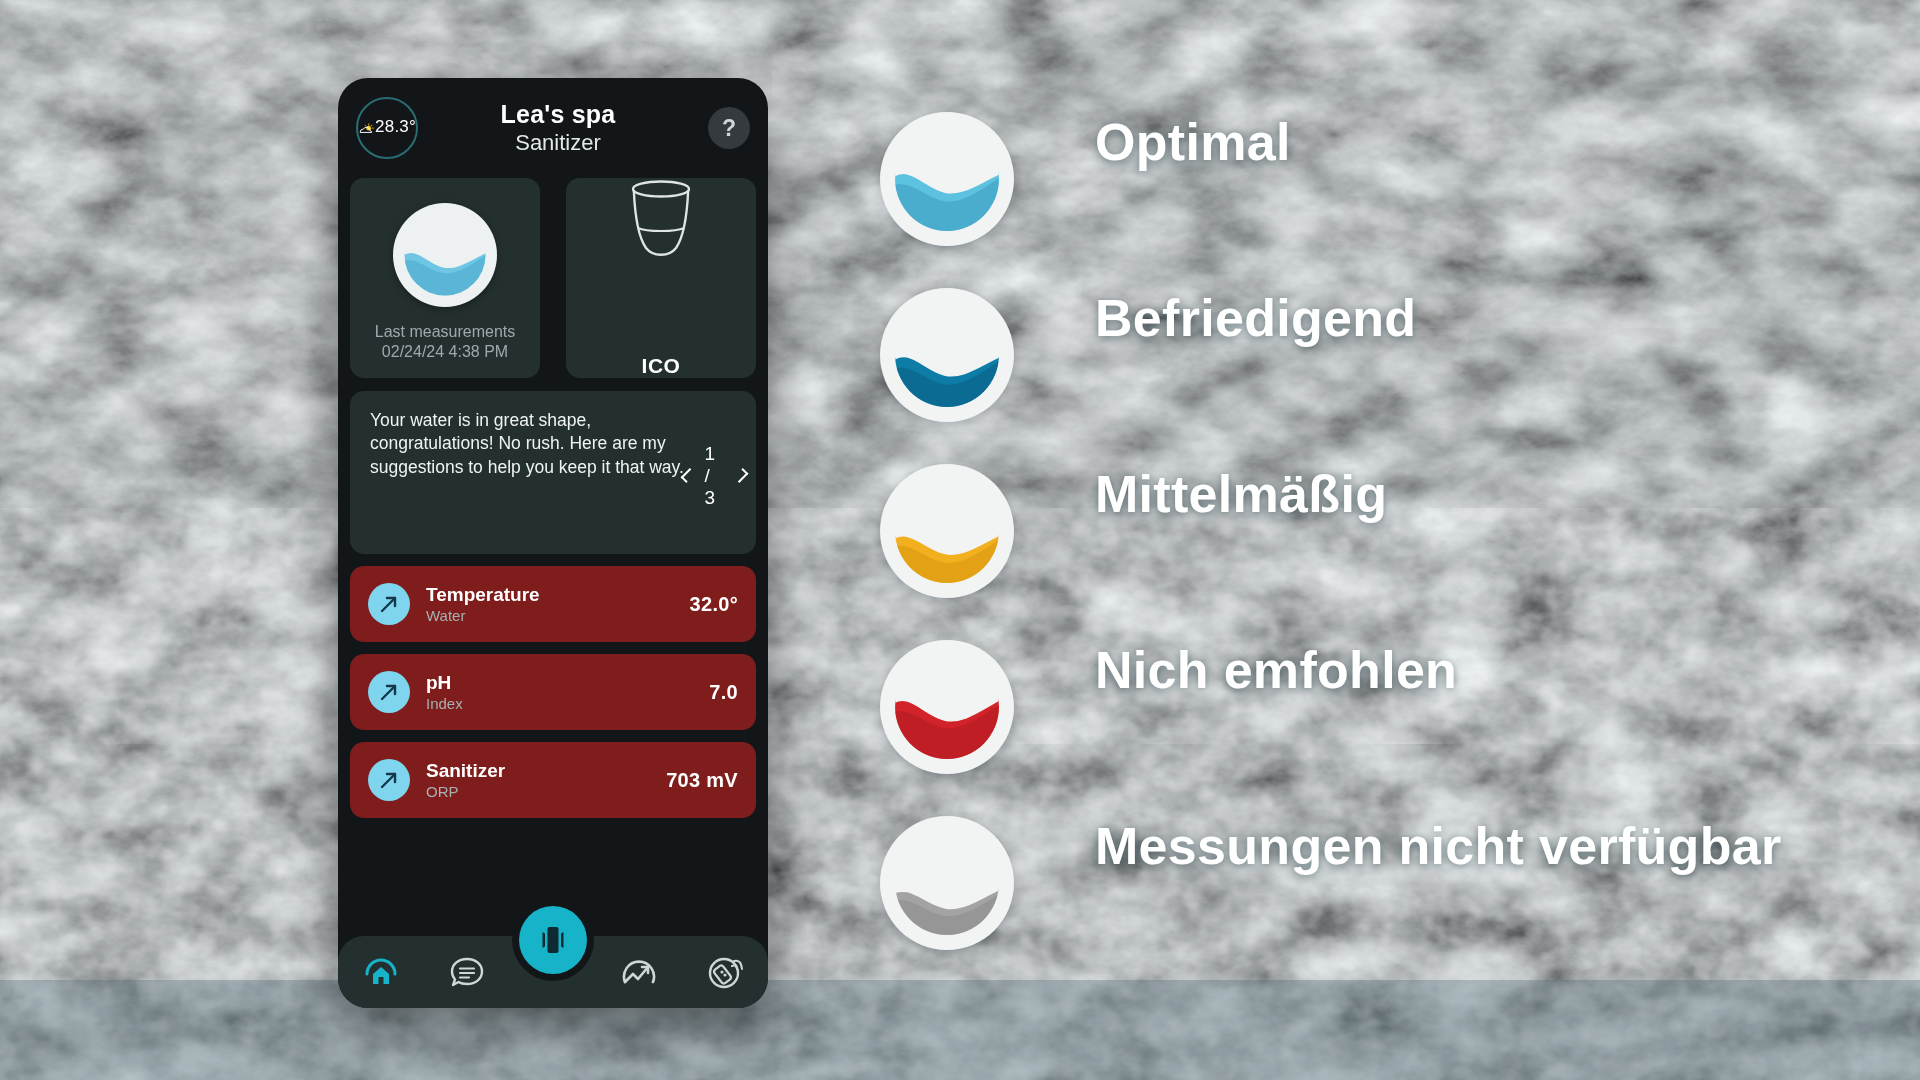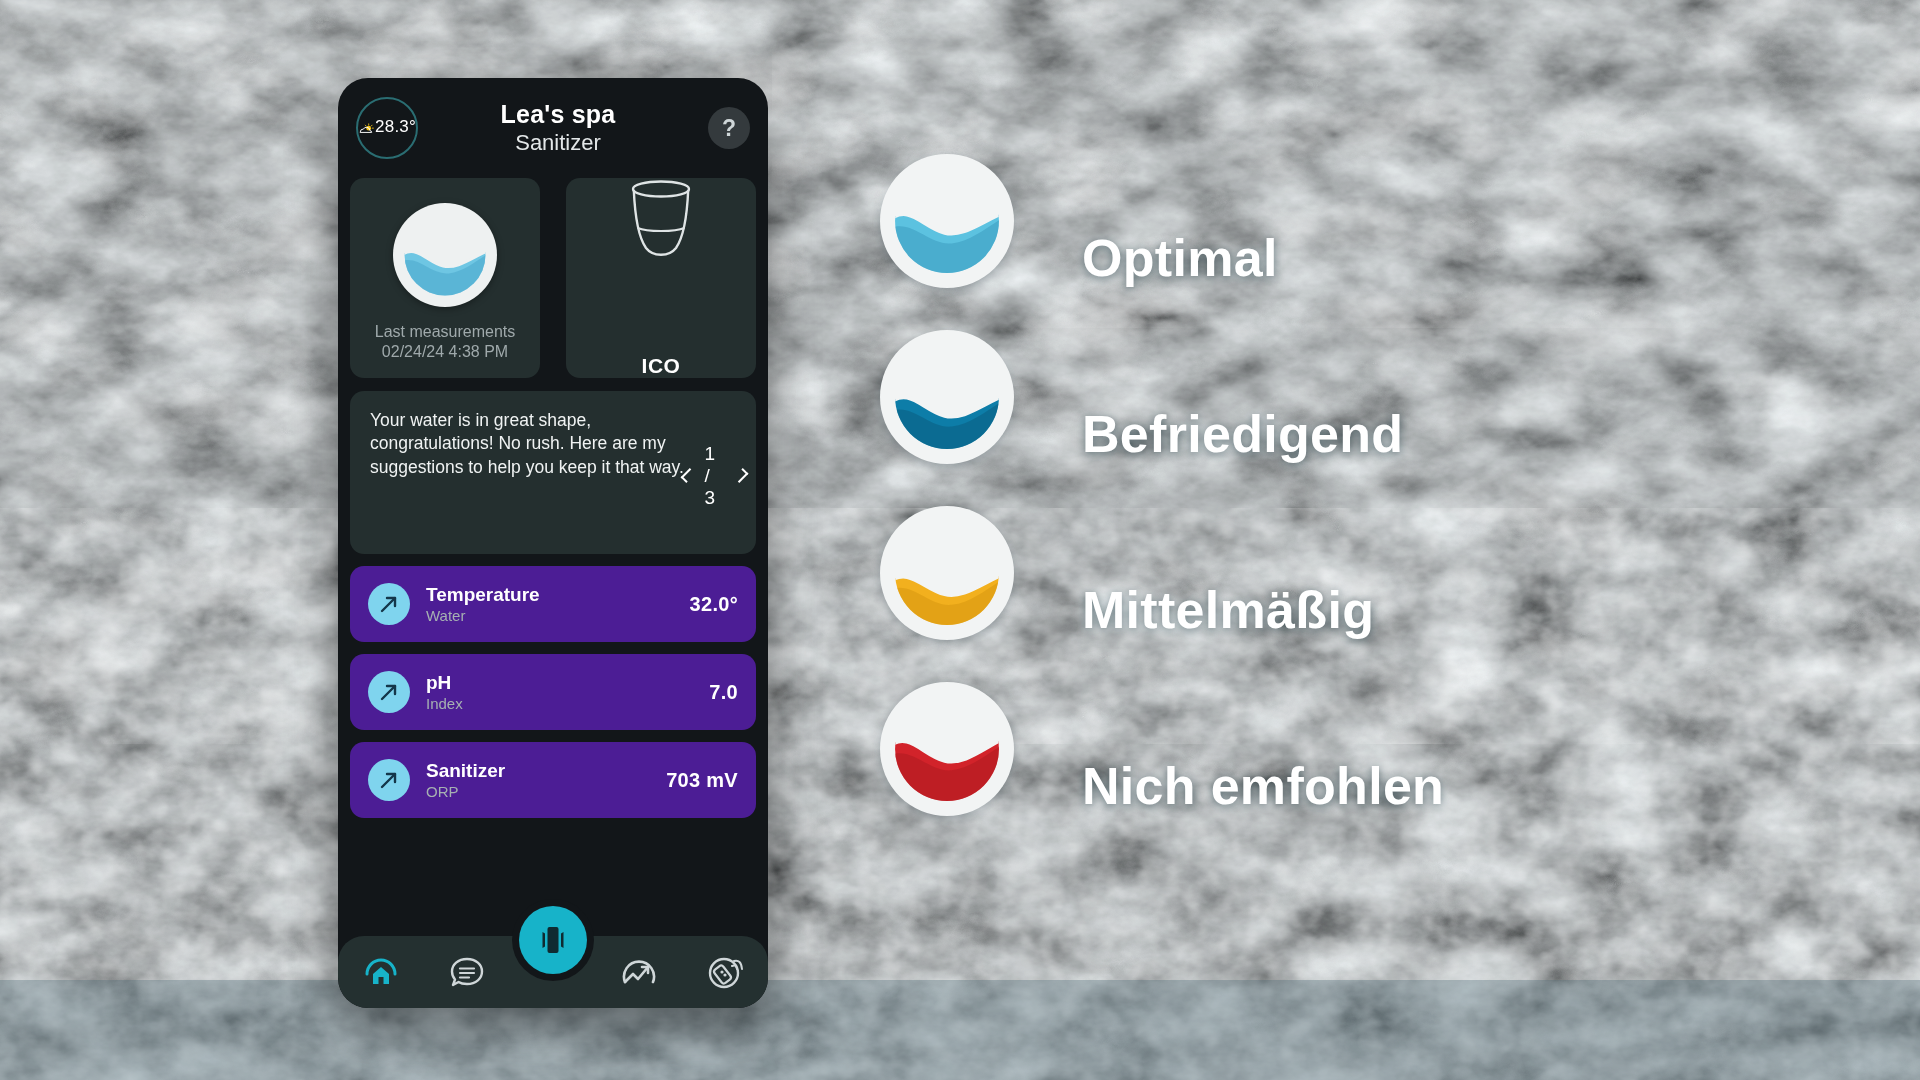--- a/index.html
+++ b/index.html
@@ -72,21 +72,21 @@
   }
   .msg p{ font-size:17.5px;line-height:1.33;color:#f0f3f3;}
   .pager{ display:flex;align-items:center;justify-content:flex-end;gap:12px;color:#fff;font-size:19px;}
   .chev{ width:13px;height:13px;border-top:2.6px solid #fff;border-right:2.6px solid #fff; }
   .chev.l{ transform:rotate(-135deg); }
   .chev.r{ transform:rotate(45deg); }
 
   
   .rows{ padding:0 12px; flex:0 0 auto; }
   .row{
-    background:#4c1d95;border-radius:14px;height:76px;margin-top:12px;
+    background:#7f1d1d;border-radius:14px;height:76px;margin-top:12px;
     display:flex;align-items:center;padding:13px 18px;
   }
   .rowicon{
     width:42px;height:42px;border-radius:50%;background:#7fd4ee;
     display:flex;align-items:center;justify-content:center;flex:0 0 auto;
   }
   .rowtxt{ margin-left:16px;flex:1; }
   .rowtxt .n{ font-size:19px;font-weight:bold;color:#fff;}
   .rowtxt .u{ font-size:15px;color:#a6b0b2;margin-top:1px;}
   .rowval{ font-size:20px;font-weight:bold;color:#fff;letter-spacing:.3px;}
@@ -101,21 +101,21 @@
   .navitem{ flex:1;display:flex;align-items:center;justify-content:center;}
   .fab{
     position:absolute;left:50%;transform:translateX(-50%);
     top:6px;width:68px;height:68px;border-radius:50%;
     background:#17b3c9;display:flex;align-items:center;justify-content:center;
     box-shadow:0 0 0 7px #121619;
   }
 
   
   #legend{ position:absolute; left:880px; top:112px; width:1010px; }
-  .leg{ display:flex;align-items:flex-end;height:176px; }
+  .leg{ display:flex;align-items:flex-start;height:176px;gap:13px; }
   .legcircle{
     width:134px;height:134px;border-radius:50%;
     background:#f2f4f4;flex:0 0 auto;
     display:flex;align-items:center;justify-content:center;
     box-shadow:0 3px 10px rgba(20,40,50,.25);
   }
   .leglabel{
     margin-left:68px;color:#fff;font-size:52px;font-weight:bold;
     letter-spacing:.3px;
     text-shadow:0 2px 10px rgba(15,45,55,.55);
@@ -381,13 +381,30 @@
         <g clip-path="url(#cp3)">
           <path d="M0 48 C18 34 30 56 48 60 C64 64 80 50 100 40 L100 100 L0 100 Z" fill="#d2232a"></path>
           <path d="M0 56 C20 46 34 70 54 68 C72 66 86 52 100 45 L100 100 L0 100 Z" fill="#b01b22" opacity="0.6"></path>
           <path d="M0 48 C18 34 30 56 48 60 C64 64 80 50 100 40" fill="none" stroke="#f2f4f4" stroke-width="3.2"></path>
         </g>
       </svg>
     </div>
     <div class="leglabel">Nich emfohlen</div>
   </div>
 
+  <div class="leg">
+    <div class="legcircle">
+      <svg width="118" height="118" viewBox="0 0 100 100">
+        <defs>
+            <clipPath id="cp4">
+              <circle cx="50" cy="50" r="44"></circle>
+            </clipPath>
+          </defs>
+        <g clip-path="url(#cp4)">
+          <path d="M0 60 C18 48 30 66 48 70 C64 74 80 60 100 52 L100 100 L0 100 Z" fill="#a3a3a3"></path>
+          <path d="M0 67 C20 57 34 80 54 78 C72 76 86 63 100 56 L100 100 L0 100 Z" fill="#8d8d8d" opacity="0.6"></path>
+          <path d="M0 60 C18 48 30 66 48 70 C64 74 80 60 100 52" fill="none" stroke="#f2f4f4" stroke-width="3.2"></path>
+        </g>
+      </svg>
+    </div>
+    <div class="leglabel">Messungen nicht verfügbar</div>
+  </div>
 </div>
 
 </body></html>

